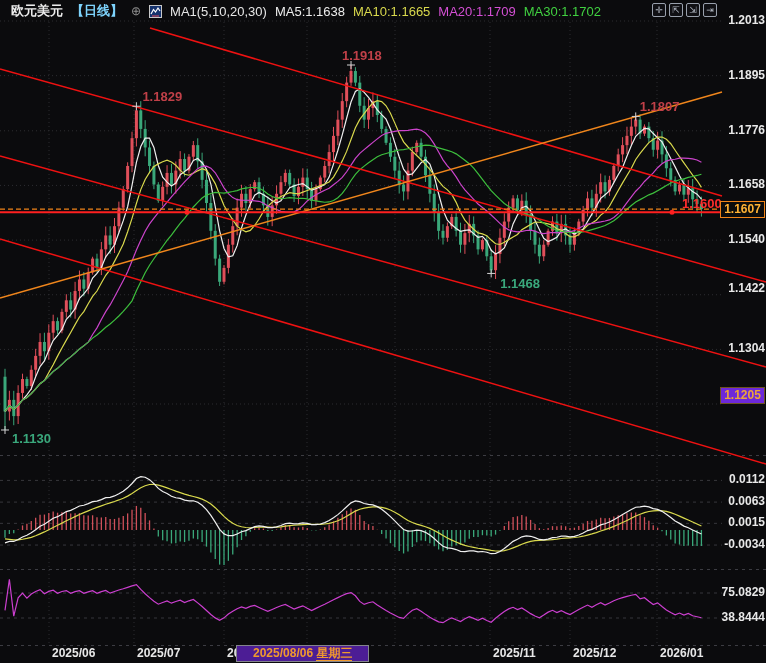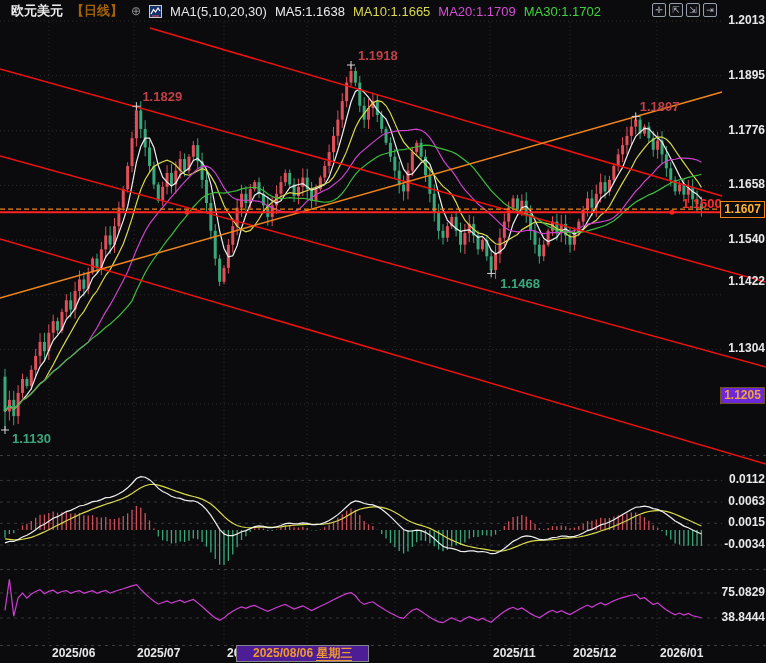--- a/index.html
+++ b/index.html
@@ -3,21 +3,21 @@
 <meta charset="utf-8">
 <style>
   html,body{margin:0;padding:0;background:#000;}
   body{width:766px;height:663px;overflow:hidden;font-family:"Liberation Sans",sans-serif;}
   #app{position:relative;width:766px;height:663px;background:#0b0b0d;overflow:hidden;}
   #cv{position:absolute;left:0;top:0;z-index:1;}
   #overlay{position:absolute;left:0;top:0;width:766px;height:663px;z-index:2;pointer-events:none;}
   .hdr{position:absolute;top:0;left:0;right:0;height:22px;display:flex;align-items:center;gap:8px;
        padding-left:11px;font-size:13px;color:#e6e6e6;z-index:5;background:transparent;white-space:nowrap;}
   .sym{font-weight:bold;color:#ececec;}
-  .per{color:#a16207;font-weight:bold;}
+  .per{color:#7dd3fc;font-weight:bold;}
   .plus{color:#8d8d8d;font-size:12px;}
   .mini{display:inline-flex;align-items:center;}
   .ma5c{color:#ececec;} .ma10c{color:#d9d94d;} .ma20c{color:#d44fd4;} .ma30c{color:#41d141;}
   #tools{position:absolute;left:652px;top:3px;display:flex;gap:3px;z-index:6;}
   .tool{width:12px;height:12px;border:1px solid #99a0ac;color:#b0b6c0;font-size:9px;line-height:12px;
         text-align:center;border-radius:2px;background:#101014;}
   .panelHdr{position:absolute;left:5px;font-size:13px;z-index:3;display:flex;gap:10px;white-space:nowrap;}
   #macdHdr{top:457px;} #rsiHdr{top:572px;}
   .whiteT{color:#ececec;} .tanT{color:#d6cfc0;} .yelT{color:#d9d94d;} .magT{color:#d44fd4;}
   .tick{position:absolute;right:1px;text-align:right;font-size:12px;font-weight:bold;color:#e8e8e8;line-height:15px;}
@@ -595,29 +595,29 @@
         <line x1="491.18" y1="269.4316813339509" x2="491.18" y2="277.4316813339509" stroke="#d5d5d5" stroke-width="1"></line>
         <line x1="631.72" y1="116.41454377026379" x2="639.72" y2="116.41454377026379" stroke="#d5d5d5" stroke-width="1"></line>
         <line x1="635.72" y1="112.41454377026379" x2="635.72" y2="120.41454377026379" stroke="#d5d5d5" stroke-width="1"></line>
       </g>
     </svg>
 
   <div id="overlay">
       <div class="ann" style="left: 682px; top: 197px; color: rgb(255, 44, 44);">1.1600</div>
       <div class="ann" style="left: 12px; top: 431.986px; color: rgb(58, 168, 124);">1.1130</div>
       <div class="ann" style="left: 142.4px; top: 90.2246px; color: rgb(192, 64, 72);">1.1829</div>
-      <div class="ann" style="left: 358px; top: 49.0019px; color: rgb(192, 64, 72);">1.1918</div>
+      <div class="ann" style="left: 342px; top: 49.0019px; color: rgb(192, 64, 72);">1.1918</div>
       <div class="ann" style="left: 500.18px; top: 277.432px; color: rgb(58, 168, 124);">1.1468</div>
       <div class="ann" style="left: 639.72px; top: 100.415px; color: rgb(192, 64, 72);">1.1807</div>
       <div class="tick" style="top: 13px;">1.2013</div>
       <div class="tick" style="top: 67.6549px;">1.1895</div>
       <div class="tick" style="top: 122.773px;">1.1776</div>
       <div class="tick" style="top: 177.428px;">1.1658</div>
       <div class="tick" style="top: 232.083px;">1.1540</div>
-      <div class="tick" style="top: 274px; text-align: center;">1.1422</div>
+      <div class="tick" style="top: 281px; text-align: center;">1.1422</div>
       <div class="tick" style="top: 341.393px;">1.1304</div>
       <div class="tick" style="top: 472.399px;">0.0112</div>
       <div class="tick" style="top: 494.099px;">0.0063</div>
       <div class="tick" style="top: 515.357px;">0.0015</div>
       <div class="tick" style="top: 537.058px;">-0.0034</div>
       <div class="tick" style="top: 585px;">75.0829</div>
       <div class="tick" style="top: 610.005px;">38.8444</div>
       <div class="dlabel" style="left: 52px;">2025/06</div>
       <div class="dlabel" style="left: 137px;">2025/07</div>
       <div class="dlabel" style="left: 227px;">2025/08</div>

